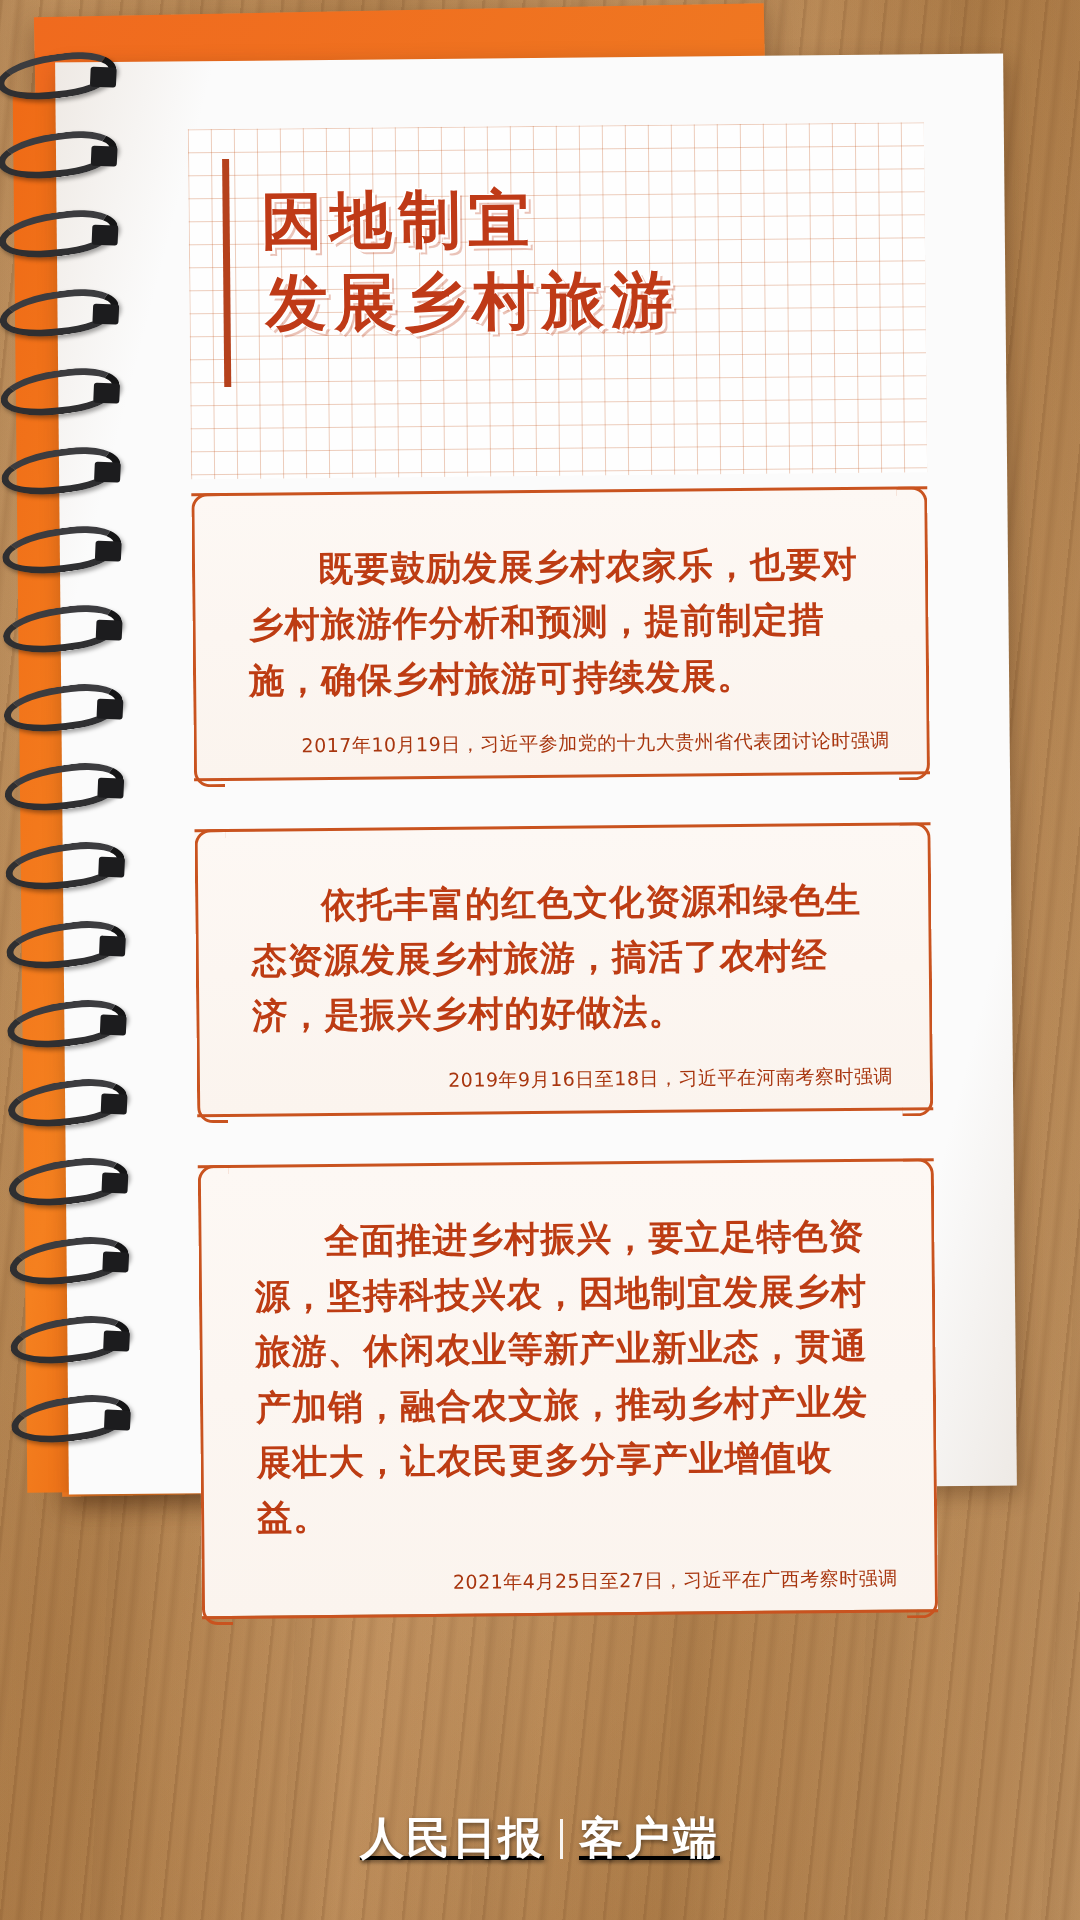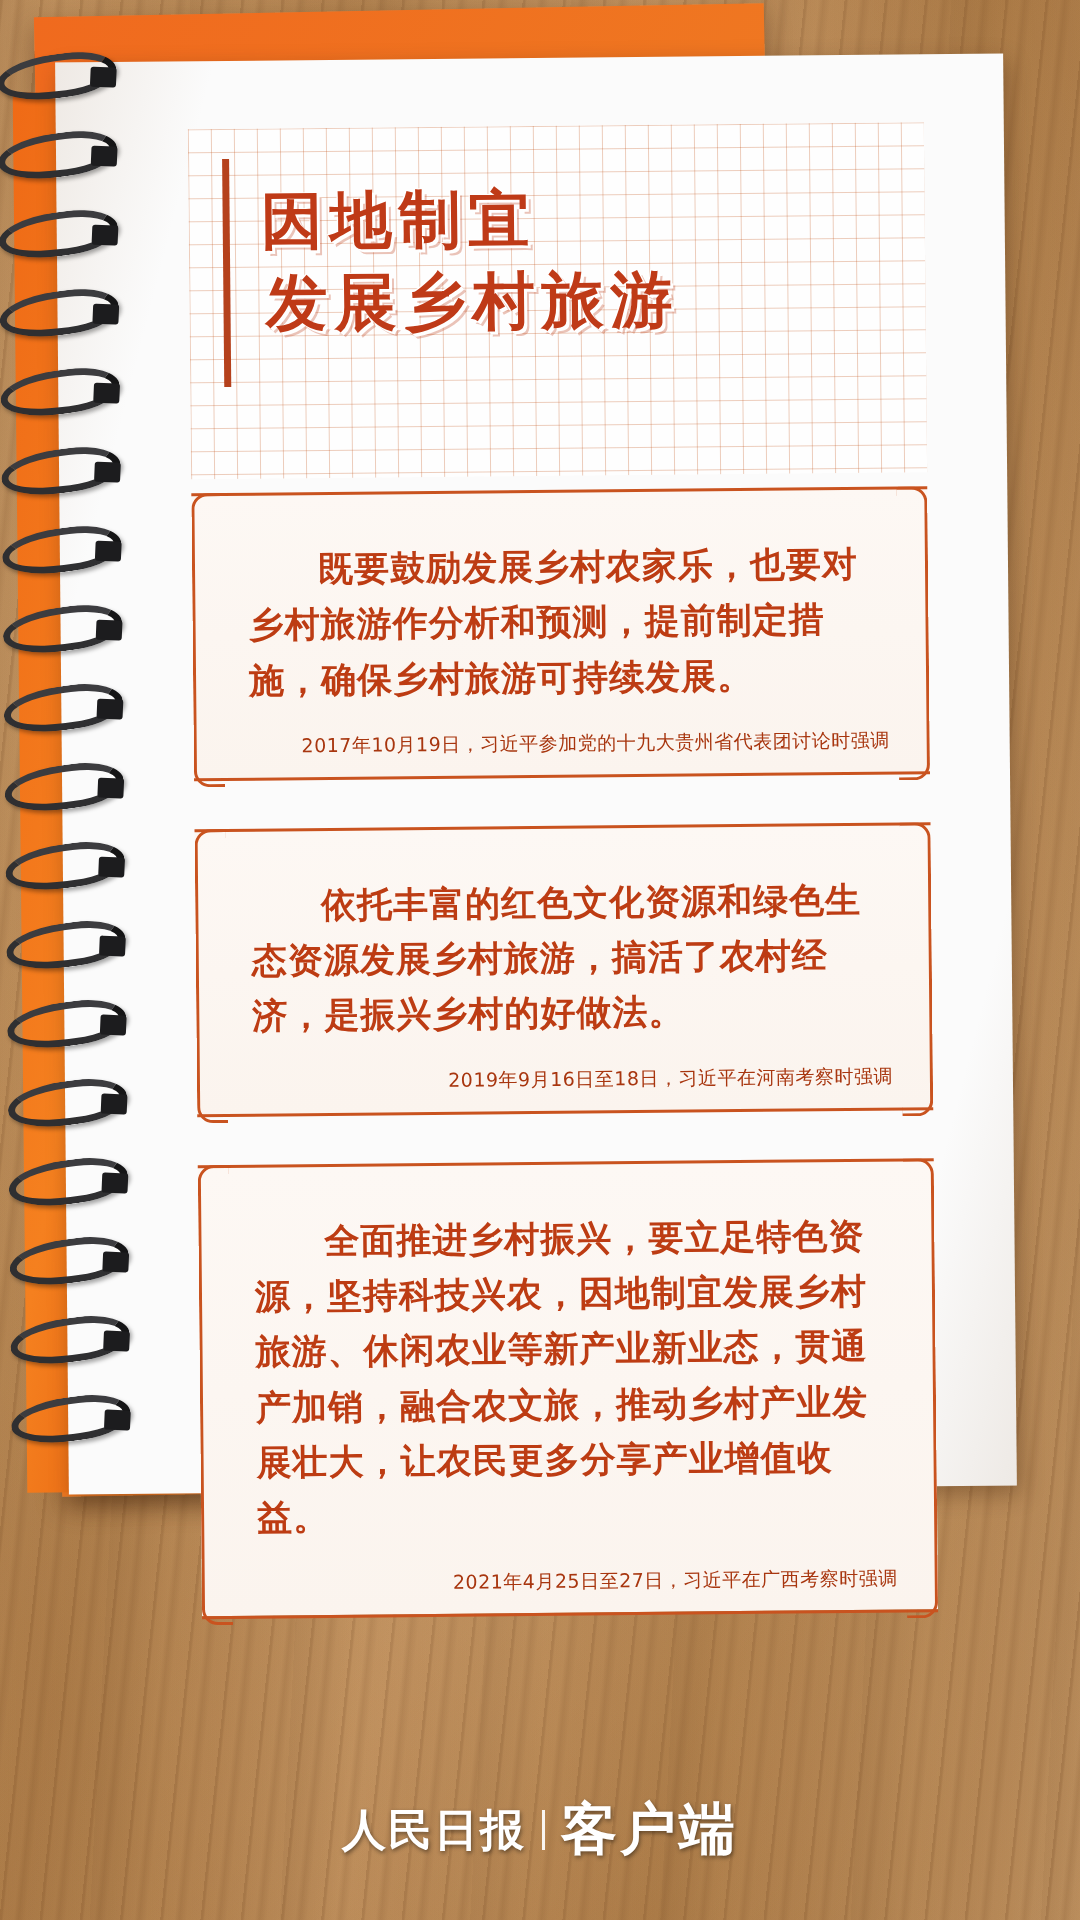--- a/index.html
+++ b/index.html
@@ -225,39 +225,40 @@
   .footer {
     position: absolute;
     left: 0;
     right: 0;
     bottom: 52px;
     display: flex;
     align-items: center;
     justify-content: center;
     gap: 16px;
     z-index: 50;
+    text-decoration: underline;
   }
   .logo-cn {
     font-family: "DejaVu Serif", "Liberation Serif", serif;
     font-weight: bold;
     font-size: 44px;
     color: #ffffff;
     letter-spacing: 2px;
     text-shadow: 1px 2px 4px rgba(0,0,0,0.45);
   }
   .logo-divider {
     width: 3px;
     height: 40px;
     background: #ffffff;
     opacity: 0.92;
   }
   .logo-sub {
     font-family: "DejaVu Sans", "Liberation Sans", sans-serif;
     font-weight: bold;
-    font-size: 56px;
+    font-size: 44px;
     color: #ffffff;
     letter-spacing: 3px;
     text-shadow: 1px 2px 4px rgba(0,0,0,0.45);
   }
 </style>
 </head>
 <body>
 
 <div class="desk"></div>
 <div class="cover-back"></div>

